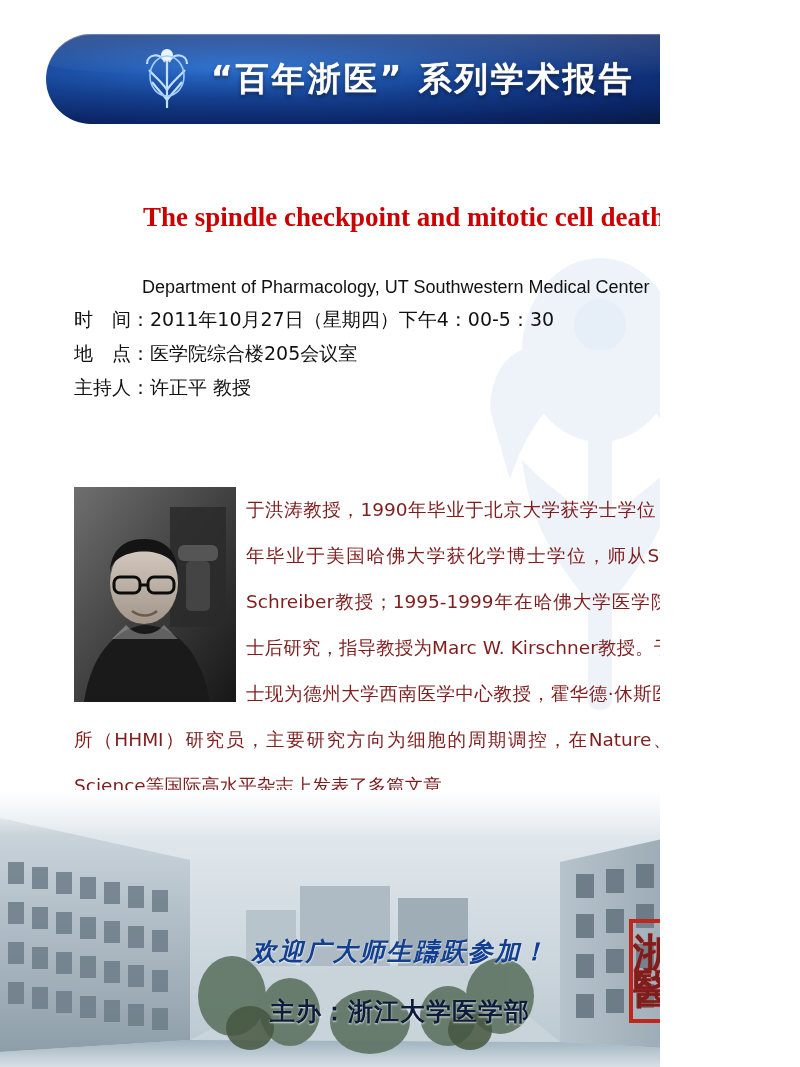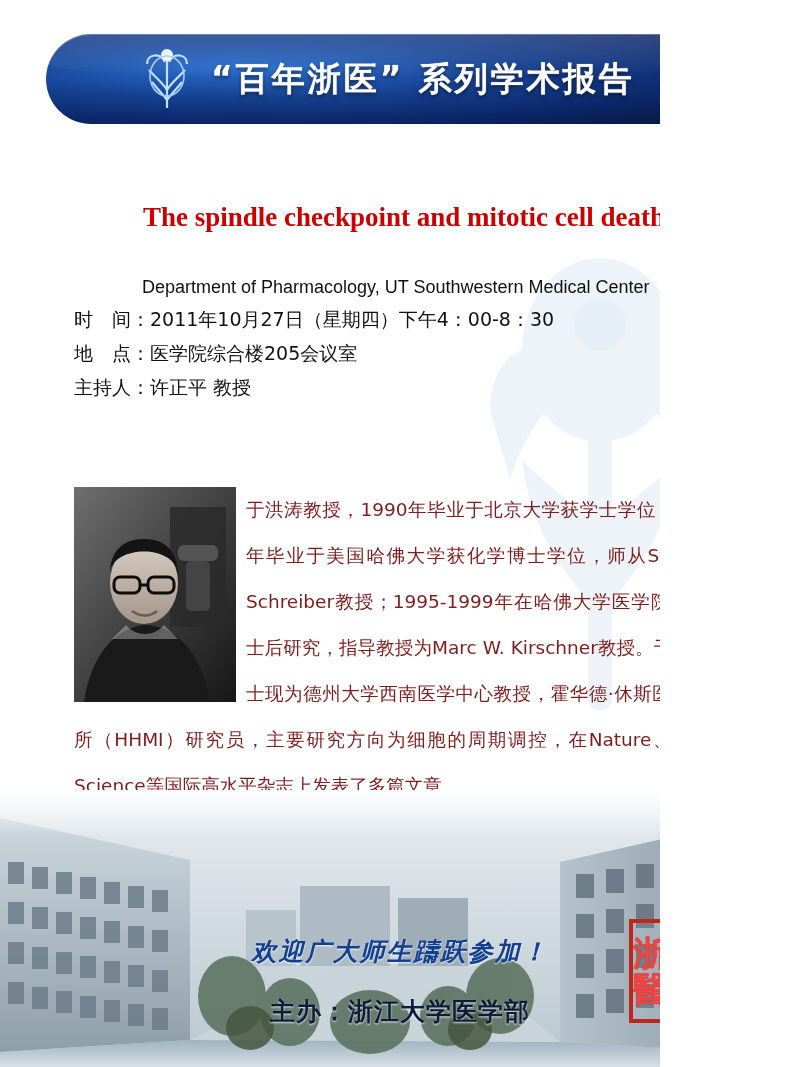--- a/index.html
+++ b/index.html
@@ -191,24 +191,24 @@
     background: rgba(255,255,255,0.05);
     display: flex;
     z-index: 6;
   }
   .seal-col {
     flex: 1;
     display: flex;
     flex-direction: column;
     align-items: center;
     justify-content: center;
-    color: #ef4444;
+    color: #7f1d1d;
     font-family: "DejaVu Sans", "Liberation Sans", sans-serif;
     font-weight: bold;
-    font-size: 34px;
+    font-size: 40px;
     line-height: 36px;
     text-shadow: 0 0 1px #c0271c;
   }
 </style>
 </head>
 <body>
 
 <div class="poster">
 
   <div class="watermark">
@@ -239,21 +239,21 @@
         <ellipse cx="33" cy="30" rx="17" ry="20" fill="none" stroke="#9ecdff" stroke-width="1.6"></ellipse>
       </svg>
     </div>
     <div class="banner-title">“百年浙医” 系列学术报告</div>
   </div>
 
   <div class="talk-title">The spindle checkpoint and mitotic cell death</div>
 
   <div class="info">
     <div class="info-sub">Department of Pharmacology, UT Southwestern Medical Center</div>
-    <div class="info-row">时　间：2011年10月27日（星期四）下午4：00-8：30</div>
+    <div class="info-row">时　间：2011年10月27日（星期四）下午4：00-5：30</div>
     <div class="info-row">地　点：医学院综合楼205会议室</div>
     <div class="info-row">主持人：许正平 教授</div>
   </div>
 
   <div class="bio">
     <div class="float-photo">
       <svg viewBox="0 0 162 215" width="162" height="215" xmlns="http://www.w3.org/2000/svg">
         <defs>
           <linearGradient id="bg" x1="0" y1="0" x2="1" y2="1">
             <stop offset="0%" stop-color="#6f6f6f"></stop>

